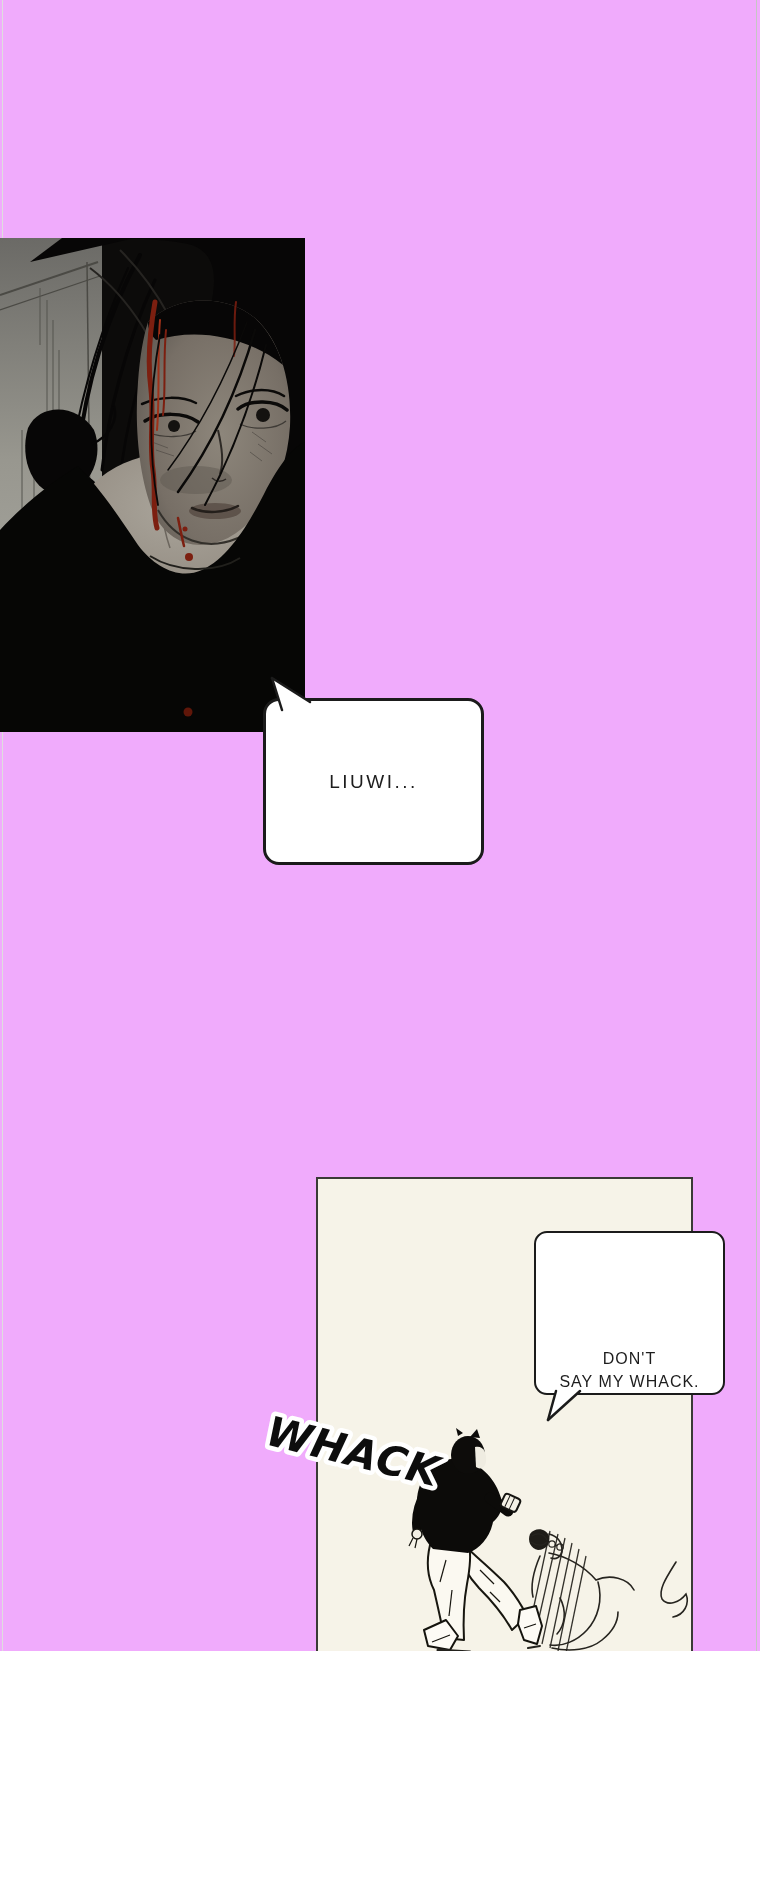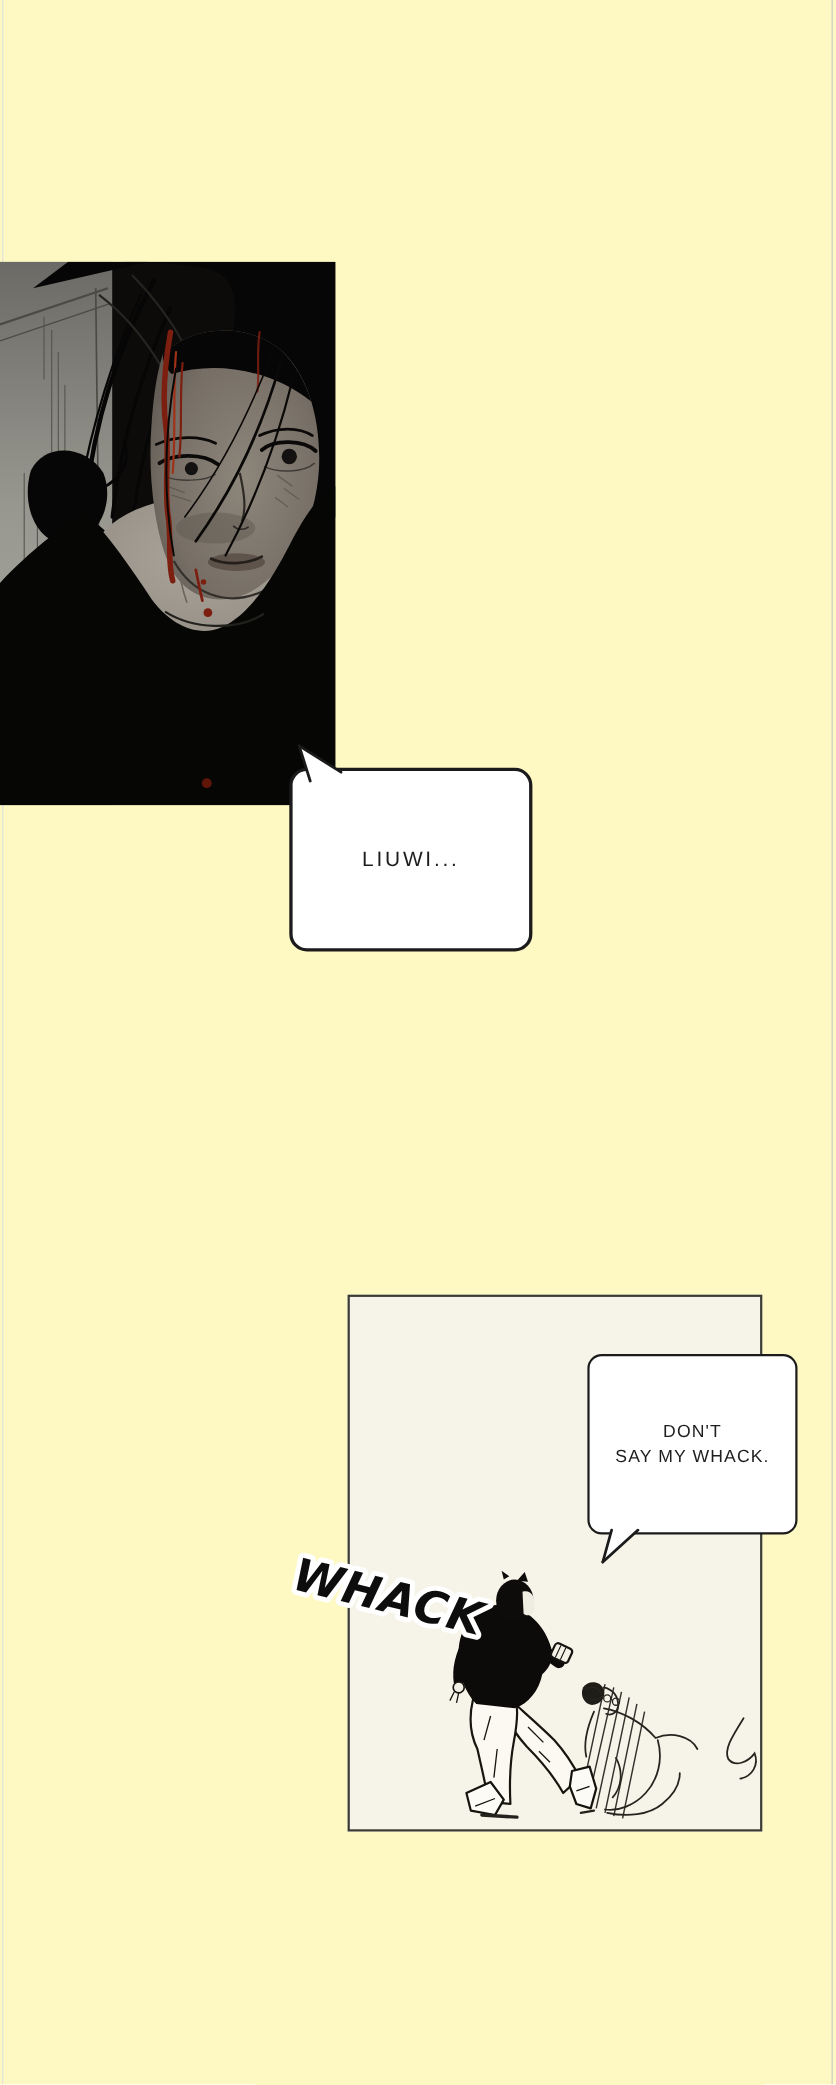--- a/index.html
+++ b/index.html
@@ -1,33 +1,33 @@
 <!DOCTYPE html>
 <html><head>
 <meta charset="utf-8">
 <style>
   html,body{margin:0;padding:0;background:#ffffff;}
-  #comic-page{position:relative;width:760px;height:1895px;background:#fef9c3;overflow:hidden;
+  #comic-page{position:relative;width:760px;height:1651px;background:#f0abfc;overflow:hidden;
     font-family:"Liberation Sans", sans-serif;}
   .edge-line{position:absolute;top:0;width:1px;height:100%;}
   #edge-left{left:2px;background:#dededc;}
   #edge-right{left:756px;background:#c6c6c4;}
 
   
   #panel-dark{position:absolute;left:0;top:238px;width:305px;height:494px;}
   #panel-dark svg{display:block;width:100%;height:100%;}
 
   
   .bubble{position:absolute;background:#ffffff;border:3px solid #1b1b1b;
     display:flex;align-items:center;justify-content:center;text-align:center;
     color:#1d1d1d;box-sizing:border-box;}
   #bubble-liuwi{left:263px;top:698px;width:221px;height:167px;border-radius:16px;
     font-size:19px;letter-spacing:2.5px;}
   #bubble-dont{left:534px;top:1231px;width:191px;height:164px;border-radius:13px;
-    border-width:2.5px;font-size:16px;line-height:23px;letter-spacing:1px;}
+    border-width:2.5px;font-size:16px;line-height:23px;letter-spacing:1px;align-items:flex-end;}
   .tail{position:absolute;overflow:visible;}
   #tail-liuwi{left:258px;top:672px;width:56px;height:44px;}
   #tail-dont{left:540px;top:1386px;width:48px;height:42px;}
 
   
   #panel-kick{position:absolute;left:316px;top:1177px;width:377px;height:488px;
     background:#f6f3e8;border:2px solid #3a3a36;box-sizing:border-box;}
   #kick-art{position:absolute;left:316px;top:1177px;width:377px;height:488px;}
 
   

